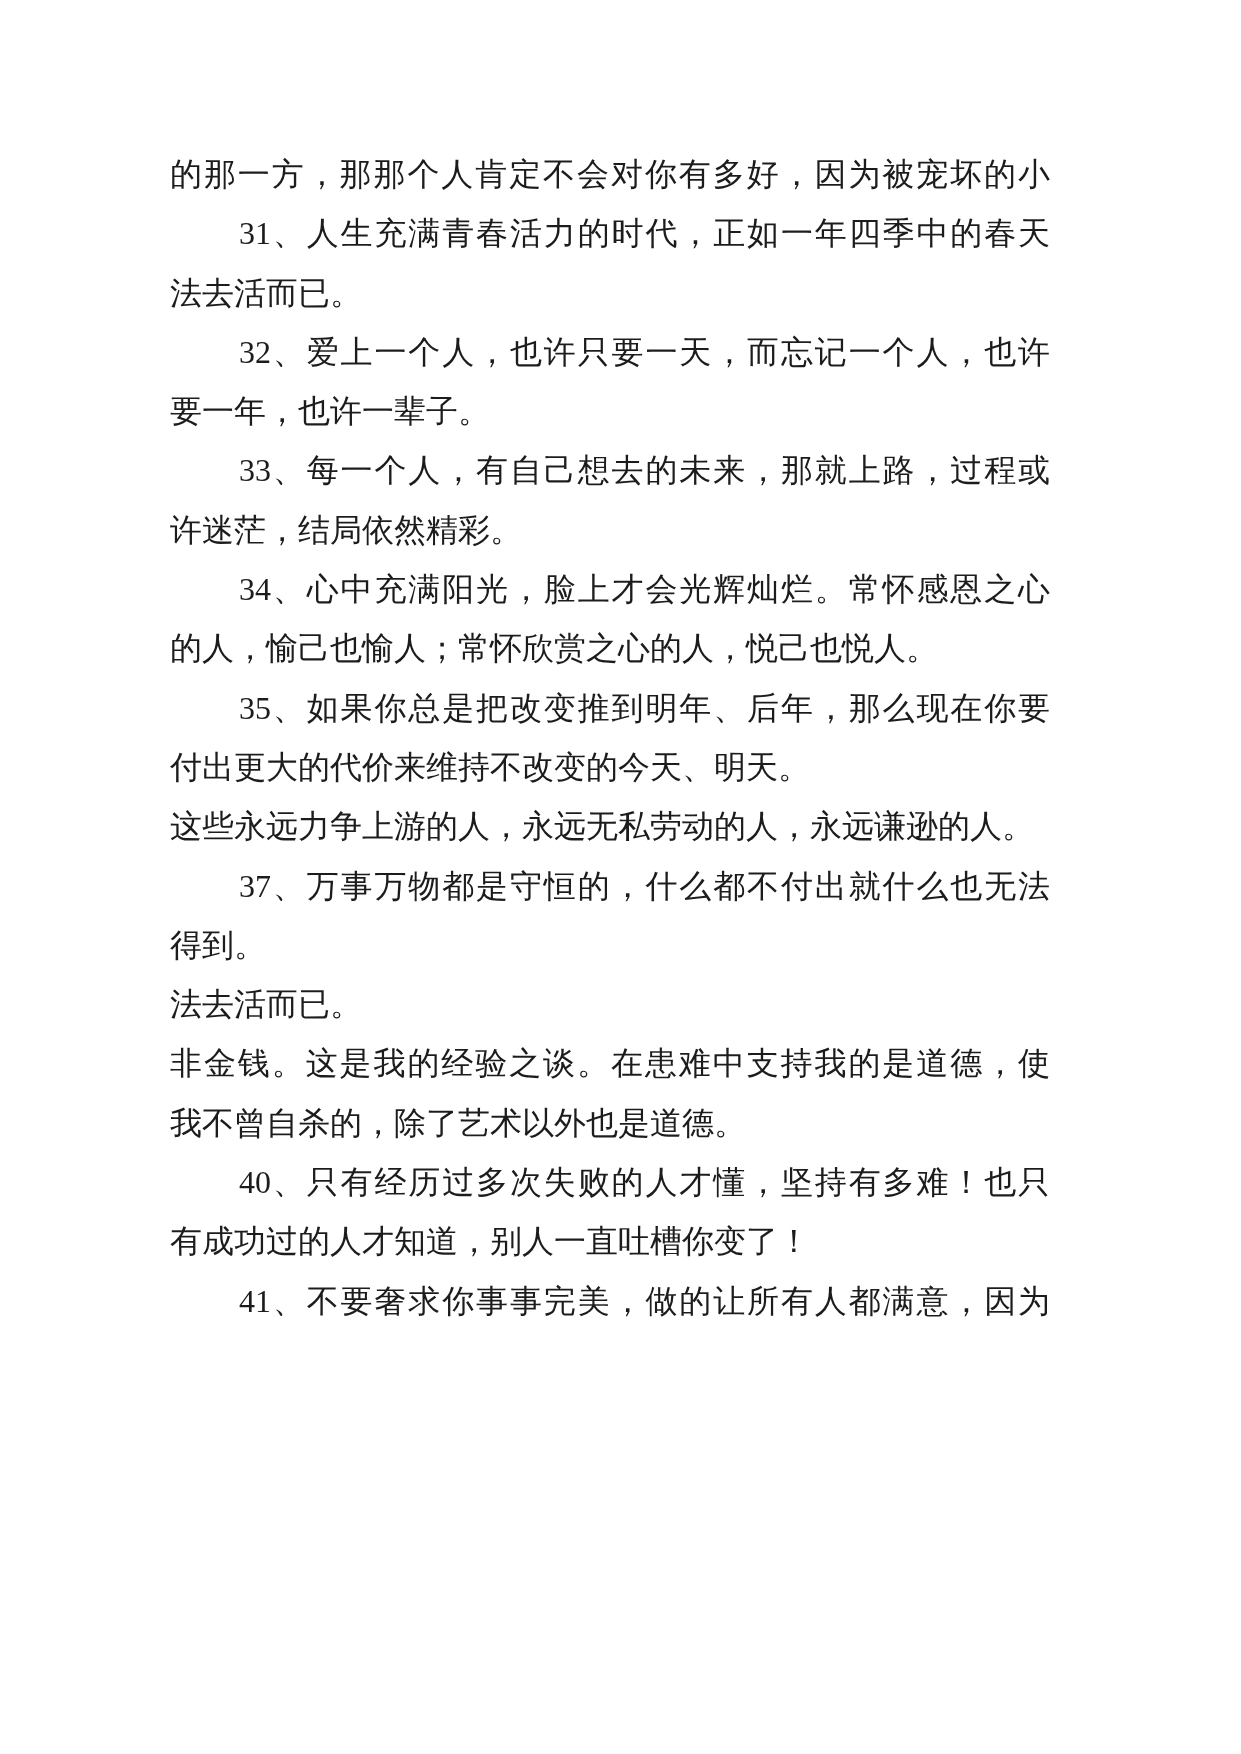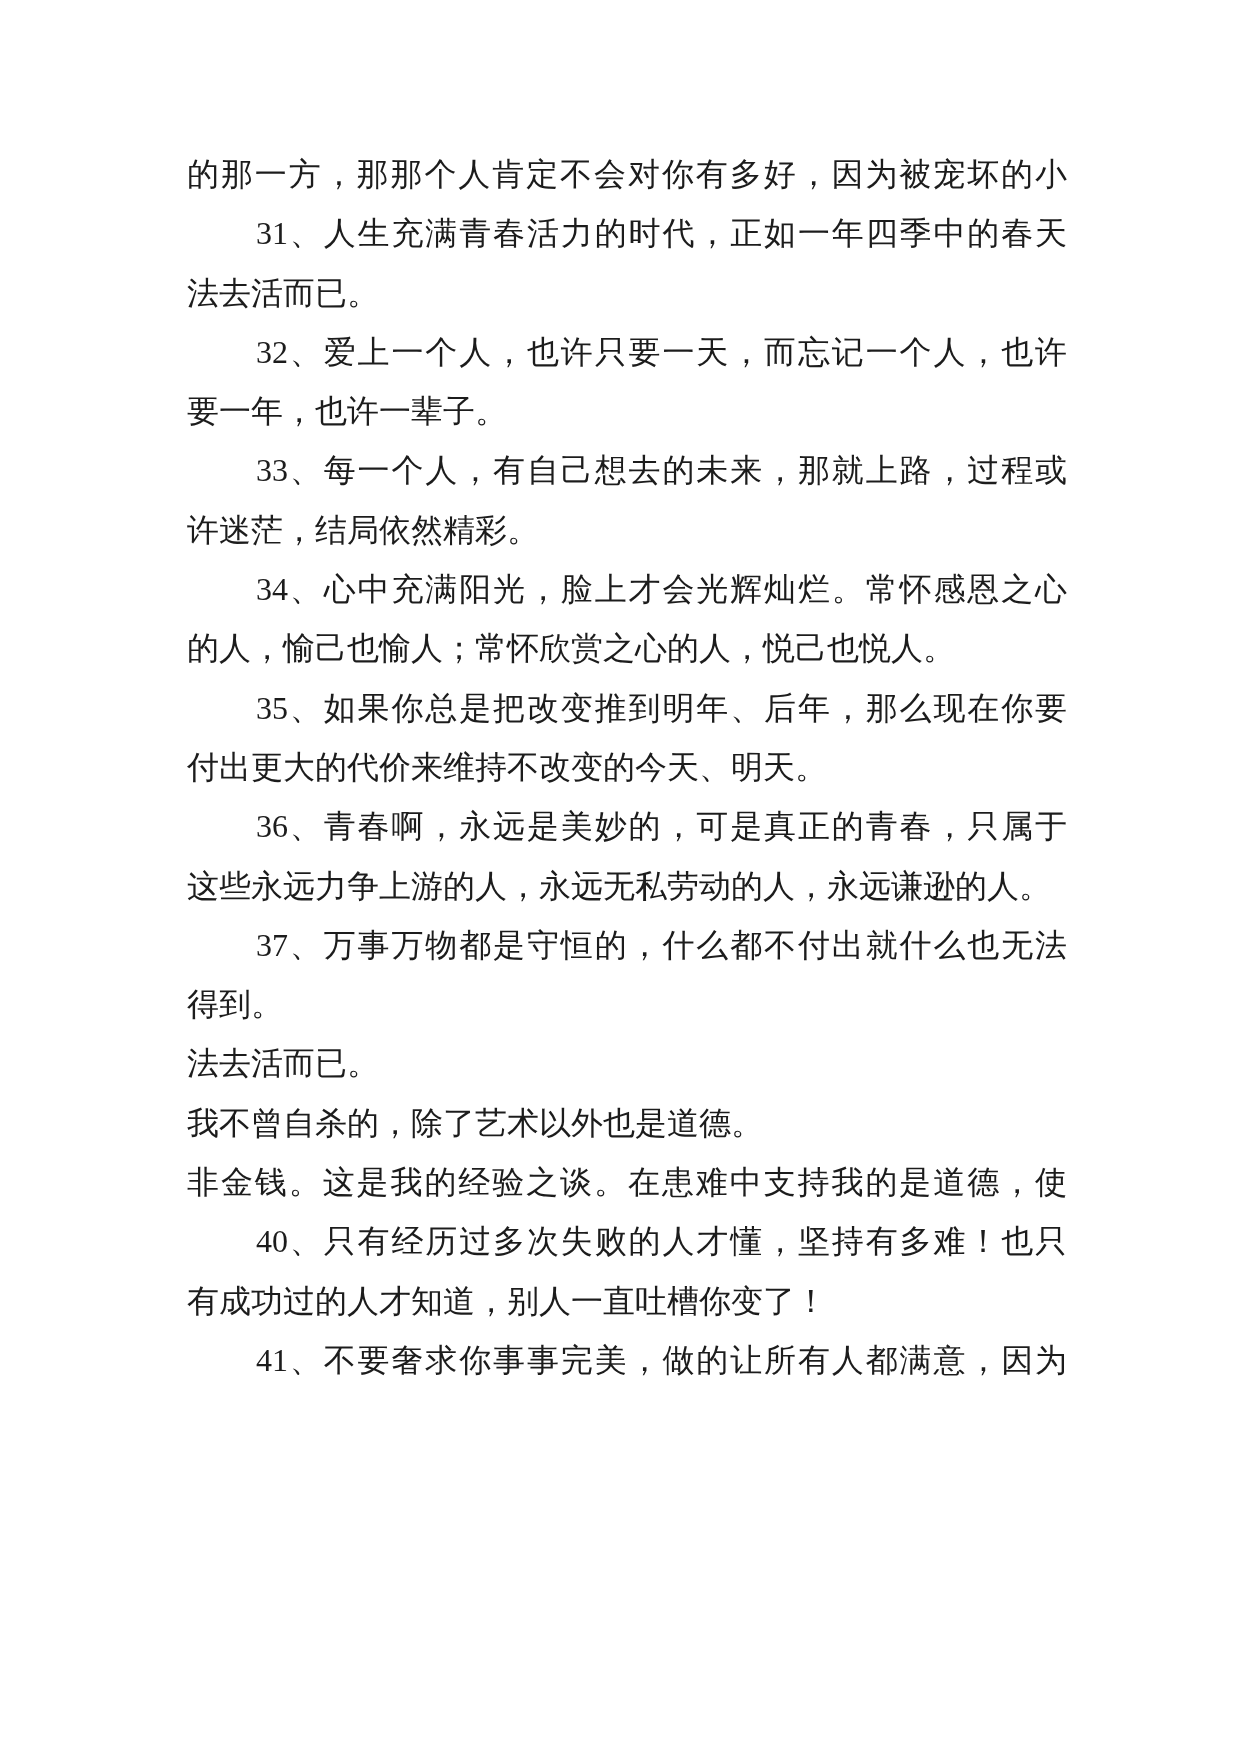--- a/index.html
+++ b/index.html
@@ -9,21 +9,21 @@
   }
   .page {
     position: relative;
     width: 1241px;
     height: 1754px;
     background: #ffffff;
     overflow: hidden;
   }
   .doc-body {
     position: absolute;
-    left: 187px;
+    left: 170px;
     top: 145px;
     width: 880px;
     font-family: "Liberation Serif", "DejaVu Serif", serif;
     font-size: 32px;
     color: #1c1c1c;
     font-weight: 400;
   }
   .line {
     height: 59.3px;
     line-height: 59.3px;
@@ -54,24 +54,23 @@
       <div class="line indent fill">31、人生充满青春活力的时代，正如一年四季中的春天</div>
       <div class="line">法去活而已。</div>
       <div class="line indent fill">32、爱上一个人，也许只要一天，而忘记一个人，也许</div>
       <div class="line">要一年，也许一辈子。</div>
       <div class="line indent fill">33、每一个人，有自己想去的未来，那就上路，过程或</div>
       <div class="line">许迷茫，结局依然精彩。</div>
       <div class="line indent fill">34、心中充满阳光，脸上才会光辉灿烂。常怀感恩之心</div>
       <div class="line">的人，愉己也愉人；常怀欣赏之心的人，悦己也悦人。</div>
       <div class="line indent fill">35、如果你总是把改变推到明年、后年，那么现在你要</div>
       <div class="line">付出更大的代价来维持不改变的今天、明天。</div>
-      <div class="line indent fill">36、青春啊，永远是美妙的，可是真正的青春，只属于</div>
       <div class="line">这些永远力争上游的人，永远无私劳动的人，永远谦逊的人。</div>
       <div class="line indent fill">37、万事万物都是守恒的，什么都不付出就什么也无法</div>
       <div class="line">得到。</div>
       <div class="line">法去活而已。</div>
+      <div class="line fill">非金钱。这是我的经验之谈。在患难中支持我的是道德，使</div>
       <div class="line">我不曾自杀的，除了艺术以外也是道德。</div>
-      <div class="line fill">非金钱。这是我的经验之谈。在患难中支持我的是道德，使</div>
       <div class="line indent fill">40、只有经历过多次失败的人才懂，坚持有多难！也只</div>
       <div class="line">有成功过的人才知道，别人一直吐槽你变了！</div>
       <div class="line indent fill">41、不要奢求你事事完美，做的让所有人都满意，因为</div>
     </div>
 </div>
 
 </body></html>

